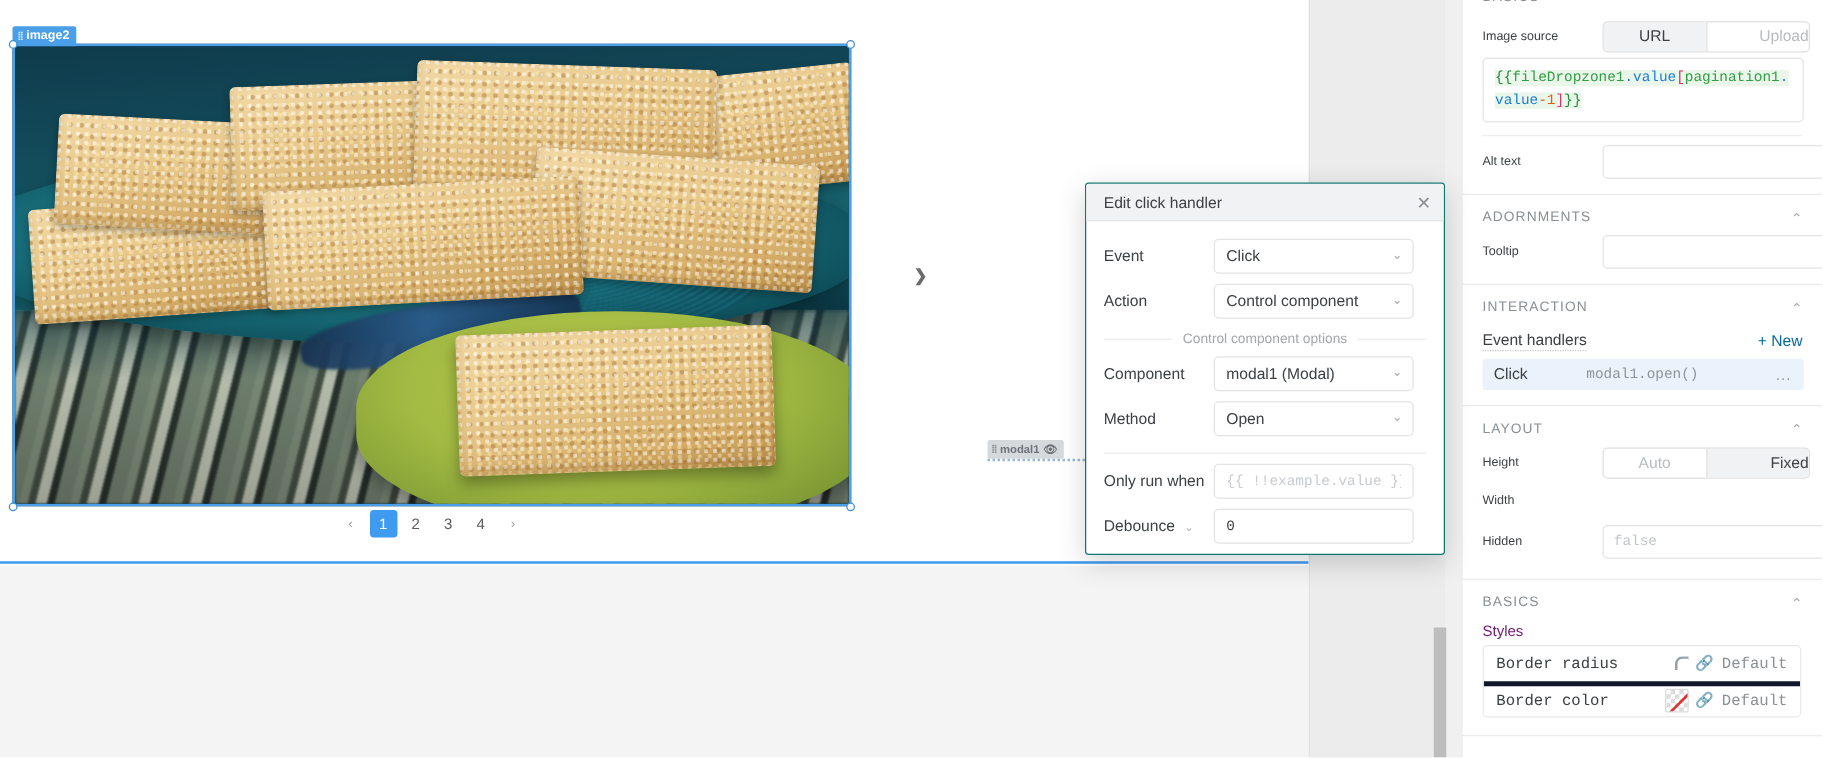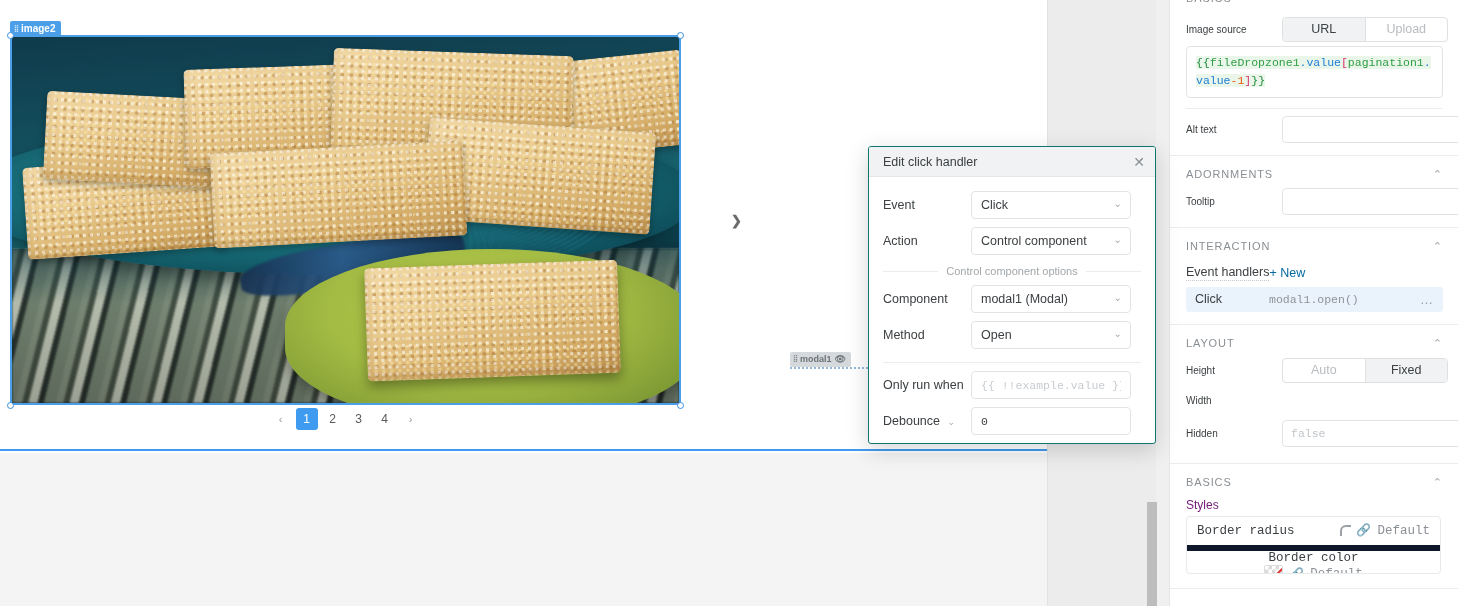--- a/index.html
+++ b/index.html
@@ -194,21 +194,21 @@
   .seg {
     display:flex; width:166px; height:25px;
     border:1px solid #e0e0e0; border-radius:4px; overflow:hidden;
     background:#fff;
   }
   .seg > div {
     flex:1; text-align:center; line-height:23px; font-size:12.5px;
     color:#b8bcc0; cursor:pointer;
   }
   .seg > div.on { background:#f1f2f3; color:#3c4043; }
-  .seg > div + div { border-left:1px solid #e0e0e0; }
+  .seg > div + div { border-left:1px solid #e0e0e0;text-align:right; }
 
   .code-box {
     margin:2px 16px 0 16px; width:257px; min-height:46px;
     border:1px solid #e3e3e3; border-radius:4px;
     background:#fff; padding:7px 9px;
     font-family:"Liberation Mono", monospace; font-size:11.5px;
     line-height:1.55; word-break:break-all;
   }
   .code-box .hl { background:#eaf6ea; }
   .tok-brace { color:#1f8a3b; }
@@ -219,21 +219,21 @@
 
   .txt-input {
     width:184px; height:27px; border:1px solid #e3e3e3; border-radius:4px;
     background:#fff; font-size:12.5px; color:#3c4043;
     padding:0 8px; font-family:"Liberation Sans", sans-serif;
   }
   .txt-input::placeholder { color:#c2c6ca; }
   .txt-input.mono { font-family:"Liberation Mono", monospace; font-size:11.5px; }
 
   .eh-head {
-    display:flex; align-items:center; justify-content:flex-start;
+    display:flex; align-items:center; justify-content:space-between;
     padding:6px 16px 4px 16px;
   }
   .eh-head .lbl {
     font-size:12.5px; color:#3c4043; border-bottom:1px dotted #c8c8c8;
     padding-bottom:1px;
   }
   .eh-new { color:#0369a1; font-size:12.5px; cursor:pointer; }
   .eh-row {
     margin:2px 16px 0 16px; width:257px; height:25px;
     background:#eaf2fb; border-radius:3px;
@@ -248,21 +248,21 @@
   .eh-row .dots { color:#9aa0a6; letter-spacing:1px; font-size:13px; }
 
   .styles-table {
     margin:4px 16px 0 16px; width:255px;
     border:1px solid #e9e9e9; border-radius:4px; overflow:hidden;font-family:Liberation Mono, monospace;
   }
   .styles-row {
     display:flex; align-items:center; height:28px; padding:0 10px;
     font-size:12.5px; color:#3c4043;
   }
-  .styles-row + .styles-row { border-top:6px solid #0f172a;flex-direction:column; }
+  .styles-row + .styles-row { border-top:4px solid #0f172a; }
   .styles-row .nm { flex:1; }
   .styles-row .val { display:flex; align-items:center; gap:6px; color:#8b9096; }
   .radius-glyph {
     display:inline-block; width:11px; height:11px;
     border-top:2px solid #9aa0a6; border-left:2px solid #9aa0a6;
     border-top-left-radius:6px;
   }
   .color-swatch {
     width:19px; height:19px; border:1px solid #dcdcdc; border-radius:2px;
     position:relative; overflow:hidden;

